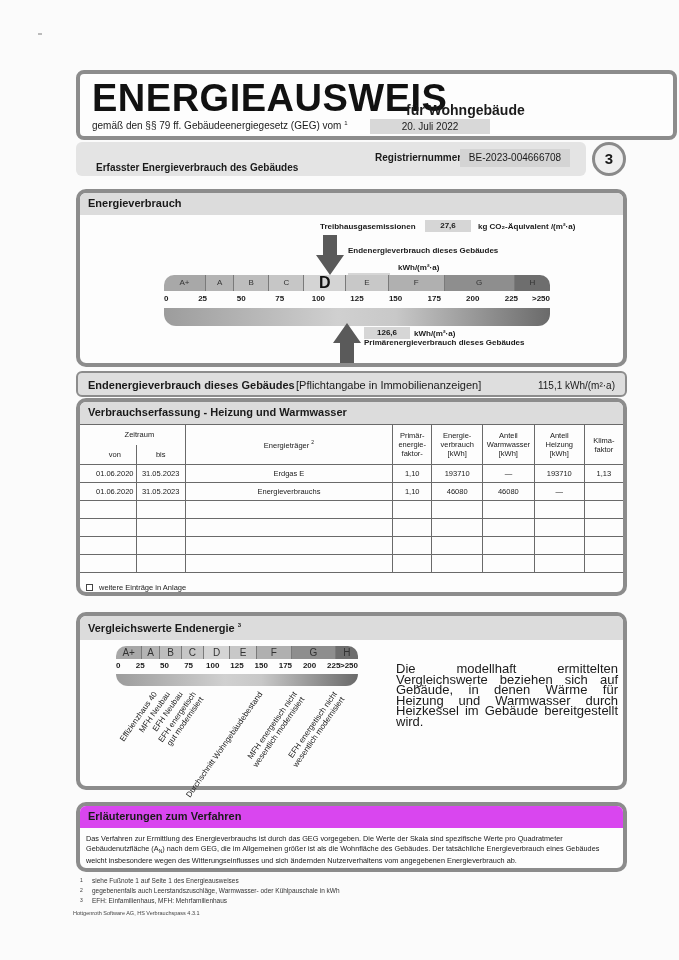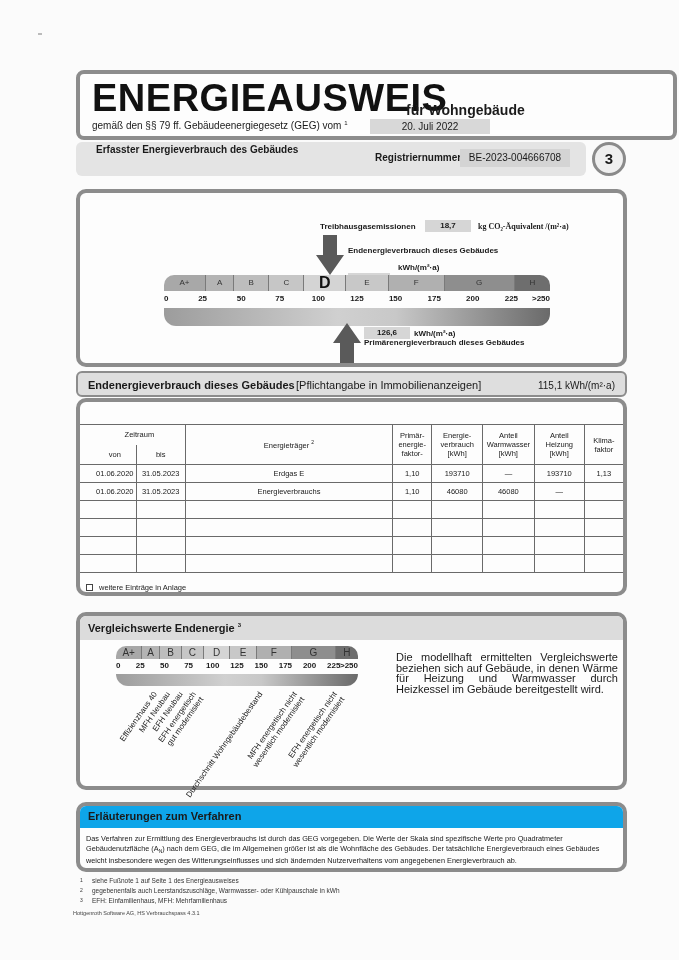--- a/index.html
+++ b/index.html
@@ -12,21 +12,21 @@
   
   #title-box { left: 76px; top: 70px; width: 601px; height: 70px; border-radius: 8px; }
   #title-main { position: absolute; left: 12px; top: 3px; font-size: 38px; font-weight: bold; letter-spacing: 0.5px; color: #111; }
   #title-sub { position: absolute; left: 326px; top: 28px; font-size: 14px; font-weight: bold; }
   #title-law { position: absolute; left: 12px; top: 46px; font-size: 10px; }
   #title-law sup { font-size: 6px; }
   #title-date { position: absolute; left: 290px; top: 45px; width: 120px; height: 15px; background: #d8d8d8; font-size: 10px; text-align: center; line-height: 15px; }
 
   
   #reg-row { position: absolute; left: 76px; top: 142px; width: 510px; height: 34px; background: #e4e4e4; border-radius: 6px; }
-  #reg-label { position: absolute; left: 12px; top: 2px; font-size: 10px; font-weight: bold; padding-left: 8px; }
+  #reg-label { position: absolute; left: 12px; top: 20px; font-size: 10px; font-weight: bold; padding-left: 8px; }
   #reg-num-label { position: absolute; left: 276px; top: 10px; font-size: 10px; font-weight: bold; margin-left: 23px; }
   #reg-num { position: absolute; left: 384px; top: 7px; width: 110px; height: 18px; background: #d4d4d4; font-size: 10px; text-align: center; line-height: 18px; }
   #page-badge { position: absolute; left: 592px; top: 142px; width: 34px; height: 34px; border-radius: 50%; border: 3px solid #8a8a8a; background: #efefef; font-size: 15px; font-weight: bold; text-align: center; line-height: 28px; }
 
   
   #ev-box { left: 76px; top: 189px; width: 551px; height: 178px; }
   #ev-box .section-head { height: 22px; border-radius: 6px 6px 0 0; }
   .small-label { position: absolute; font-size: 8px; font-weight: bold; }
   .val-box { position: absolute; height: 12px; background: #d6d6d6; font-size: 8px; font-weight: bold; text-align: center; line-height: 12px; }
   .unit { position: absolute; font-size: 8px; font-weight: bold; }
@@ -56,26 +56,26 @@
   table.vb td:first-child, table.vb th:first-child { border-left: none; padding-left: 16px; }
   table.vb td:last-child, table.vb th:last-child { border-right: none; }
   #more-row { position: absolute; left: 6px; top: 181px; font-size: 7.5px; display: flex; align-items: center; gap: 6px; }
   #more-check { width: 7px; height: 7px; border: 1px solid #444; background: #fff; }
 
   
   #vw-box { left: 76px; top: 612px; width: 551px; height: 178px; }
   #vw-box .section-head { height: 24px; border-radius: 6px 6px 0 0; font-size: 11px; padding-top: 6px; }
   #vw-box .section-head sup { font-size: 6px; }
   .rot-label { position: absolute; font-size: 8px; transform-origin: right top; transform: rotate(-55deg); white-space: nowrap; text-align: right; line-height: 9px; }
-  #vw-text { position: absolute; left: 316px; top: 36px; width: 222px; font-size: 11px; line-height: 10.5px; text-align: justify; }
+  #vw-text { position: absolute; left: 316px; top: 48px; width: 222px; font-size: 13px; line-height: 10.5px; text-align: justify; }
   #vw-text p { margin: 0; }
 
   
   #er-box { left: 76px; top: 802px; width: 551px; height: 70px; }
-  #er-box .section-head { height: 22px; border-radius: 6px 6px 0 0; background: #0ea5e9; }
+  #er-box .section-head { height: 22px; border-radius: 6px 6px 0 0; background: #d946ef; }
   #er-text { position: absolute; left: 6px; top: 28px; width: 535px; font-size: 7.3px; line-height: 10px; }
   #er-text sub { font-size: 5px; }
 
   
   .fn { position: absolute; left: 80px; font-size: 6.5px; color: #333; }
   .fn .num { display: inline-block; width: 12px; font-size: 5px; vertical-align: top; }
   #software { position: absolute; left: 73px; top: 910px; font-size: 5.5px; color: #444; }
   #scan-mark { position: absolute; left: 38px; top: 33px; width: 4px; height: 2px; background: #bbb; }
 </style>
 </head>
@@ -91,24 +91,25 @@
 </div>
 
 <div id="reg-row">
   <div id="reg-label">Erfasster Energieverbrauch des Gebäudes</div>
   <div id="reg-num-label">Registriernummer:</div>
   <div id="reg-num">BE-2023-004666708</div>
 </div>
 <div id="page-badge">3</div>
 
 <div class="box" id="ev-box">
+  <div class="section-head">Energieverbrauch</div>
 
   <div class="small-label" style="left:240px; top:29px;">Treibhausgasemissionen</div>
-  <div class="val-box" style="left:345px; top:27px; width:46px;">18,7</div>
-  <div class="unit" style="left:398px; top:29px;font-family:Liberation Serif, serif;">kg CO₂-Äquivalent /(m²·a)</div>
+  <div class="val-box" style="left:345px; top:27px; width:46px;">27,6</div>
+  <div class="unit" style="left:398px; top:29px;">kg CO₂-Äquivalent /(m²·a)</div>
 
   <svg class="arrow-down" style="left:236px; top:42px;" width="28" height="40">
     <polygon points="7,0 21,0 21,20 28,20 14,40 0,20 7,20" fill="#5a5a5a"></polygon>
   </svg>
   <div class="small-label" style="left:268px; top:53px;">Endenergieverbrauch dieses Gebäudes</div>
   <div class="val-box" style="left:268px; top:68px; width:42px;margin-top:12px;">115,1</div>
   <div class="unit" style="left:318px; top:70px;">kWh/(m²·a)</div>
 
   <div class="scale-bar" id="ev-scale" style="left:84px; top:82px; width:386px;">
       <div class="scale-cell" style="width: 10.9091%; background: rgb(168, 168, 168);">A+</div>
@@ -144,20 +145,21 @@
   <div class="small-label" style="left:284px; top:145px;">Primärenergieverbrauch dieses Gebäudes</div>
 </div>
 
 <div id="end-row">
   <div id="end-label">Endenergieverbrauch dieses Gebäudes</div>
   <div id="end-note">[Pflichtangabe in Immobilienanzeigen]</div>
   <div id="end-value">115,1 kWh/(m²·a)</div>
 </div>
 
 <div class="box" id="vb-box">
+  <div class="section-head">Verbrauchserfassung - Heizung und Warmwasser</div>
   <table class="vb">
     <colgroup>
       <col style="width:45px">
         <col style="width:50px">
         <col style="width:222px">
         <col style="width:40px">
         <col style="width:52px">
         <col style="width:52px">
         <col style="width:52px">
         <col style="width:40px">

